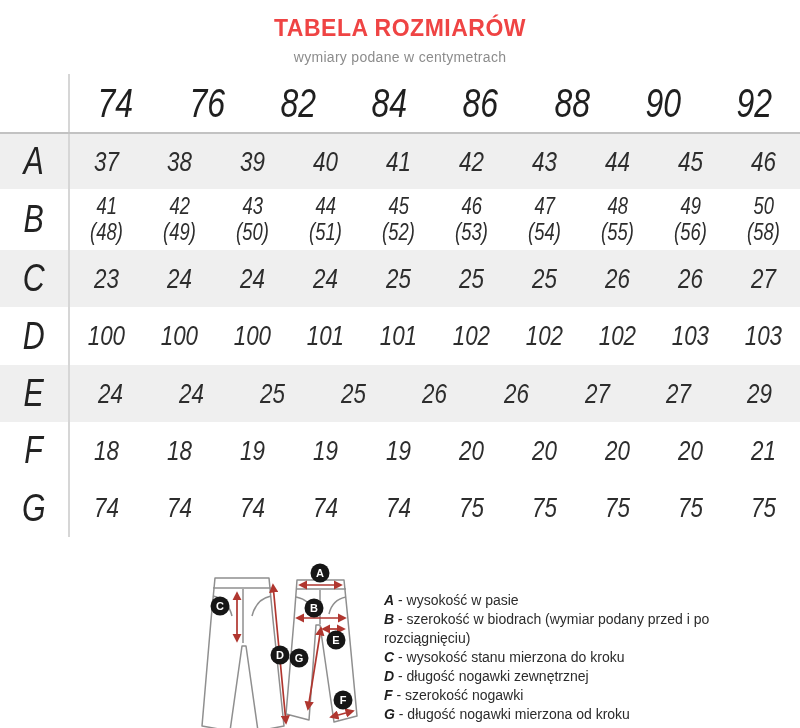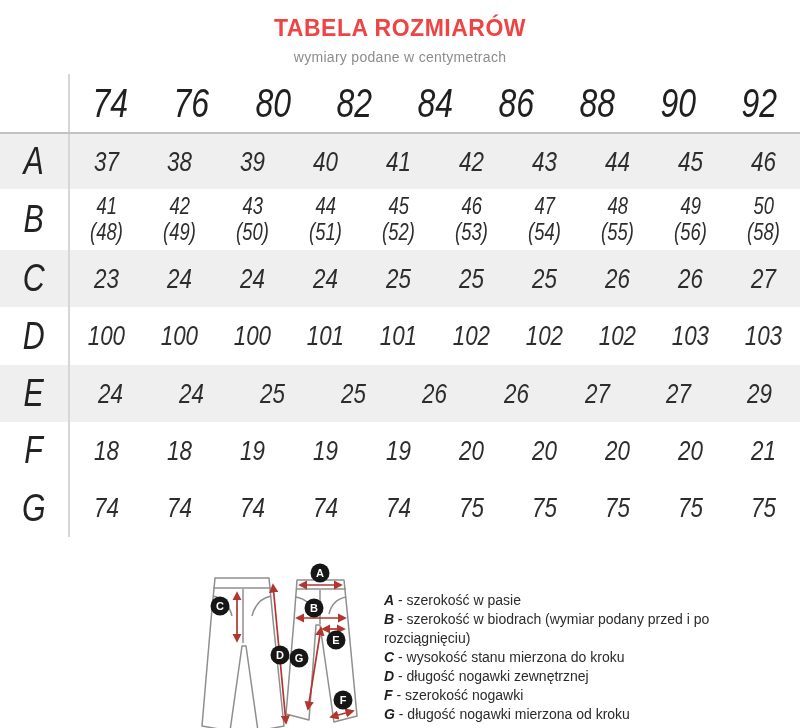--- a/index.html
+++ b/index.html
@@ -38,21 +38,20 @@
   <div class="hdr">
     <h1 class="title">TABELA ROZMIARÓW</h1>
     <p class="subtitle">wymiary podane w centymetrach</p>
   </div>
 
   <div class="size-table">
       <div class="trow thead">
         <div class="lbl"></div>
         <div class="cell hsize"><span class="cond">74</span></div>
         <div class="cell hsize"><span class="cond">76</span></div>
-        <div class="cell hsize"><span class="cond">80</span></div>
         <div class="cell hsize"><span class="cond">82</span></div>
         <div class="cell hsize"><span class="cond">84</span></div>
         <div class="cell hsize"><span class="cond">86</span></div>
         <div class="cell hsize"><span class="cond">88</span></div>
         <div class="cell hsize"><span class="cond">90</span></div>
         <div class="cell hsize"><span class="cond">92</span></div>
       </div>
       <div class="trow stripe" style="height: 55px;">
         <div class="lbl">
           <span class="cond">A</span>
@@ -221,21 +220,21 @@
           <text x="106" y="100" dy="0.36em" fill="#ffffff">G</text>
         </g>
         <g>
           <circle cx="150" cy="142" r="9.5" fill="#161616"></circle>
           <text x="150" y="142" dy="0.36em" fill="#ffffff">F</text>
         </g>
       </g>
     </svg>
 
     <div class="legend">
-        <div class="legend-item"><span class="lkey">A</span><span class="lsep"> - </span><span class="ltext">szerokość w pasie</span></div>
+        <div class="legend-item"><span class="lkey">A</span><span class="lsep"> - </span><span class="ltext">wysokość w pasie</span></div>
         <div class="legend-item"><span class="lkey">B</span><span class="lsep"> - </span><span class="ltext">szerokość w biodrach (wymiar podany przed i po rozciągnięciu)</span></div>
         <div class="legend-item"><span class="lkey">C</span><span class="lsep"> - </span><span class="ltext">wysokość stanu mierzona do kroku</span></div>
         <div class="legend-item"><span class="lkey">D</span><span class="lsep"> - </span><span class="ltext">długość nogawki zewnętrznej</span></div>
         <div class="legend-item"><span class="lkey">F</span><span class="lsep"> - </span><span class="ltext">szerokość nogawki</span></div>
         <div class="legend-item"><span class="lkey">G</span><span class="lsep"> - </span><span class="ltext">długość nogawki mierzona od kroku</span></div>
       </div>
   </div>
 
 </div>
 

